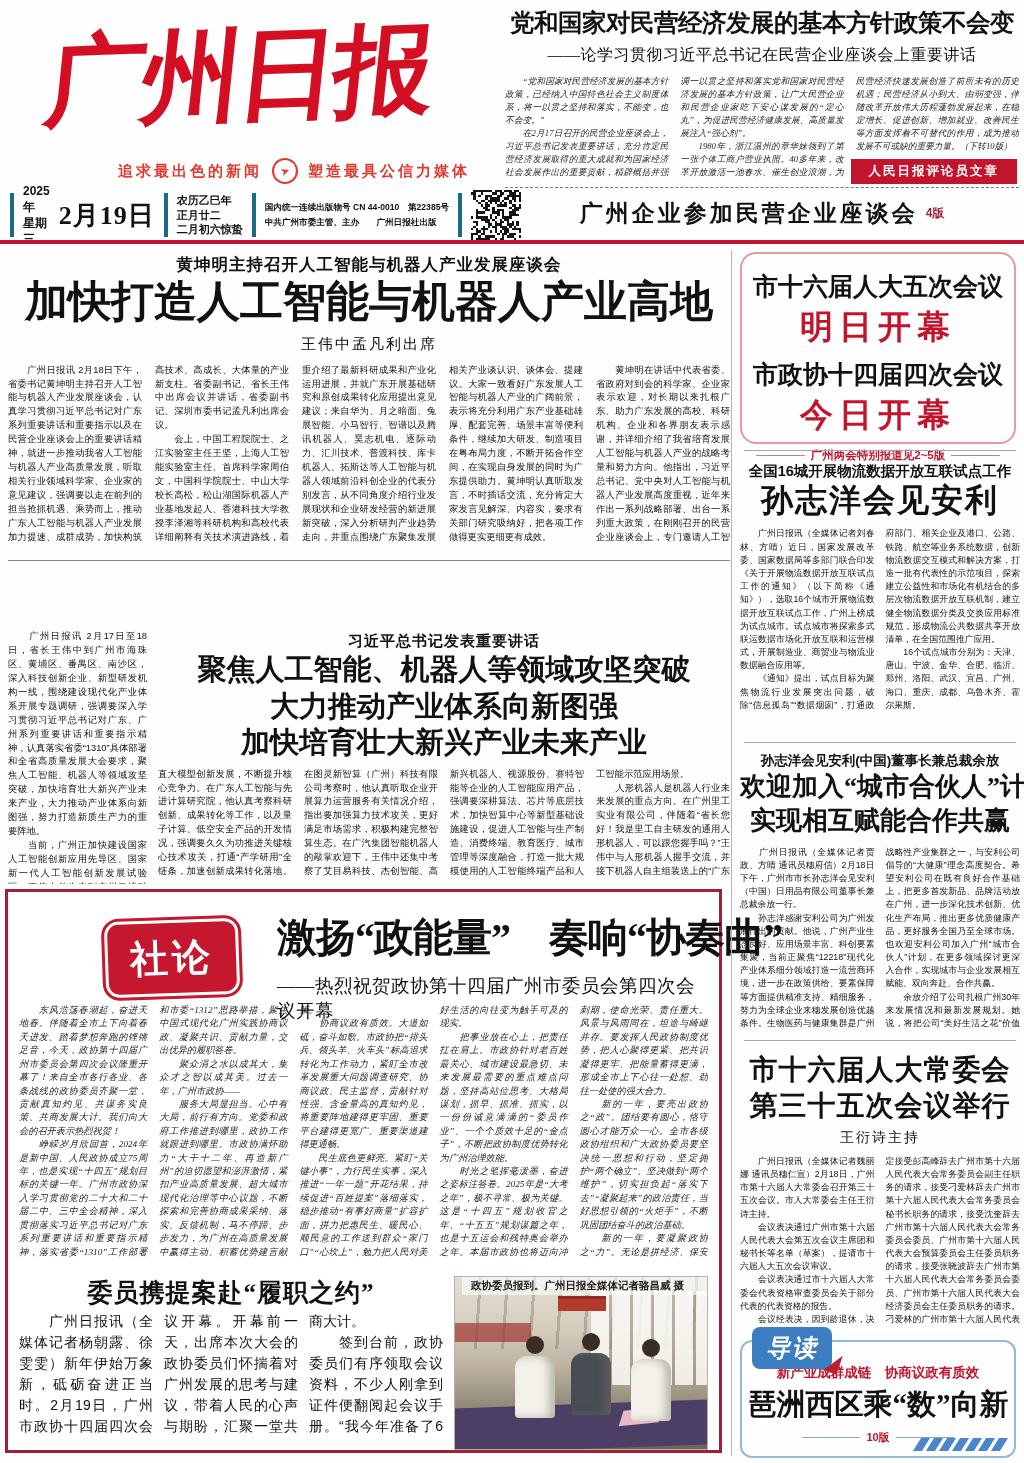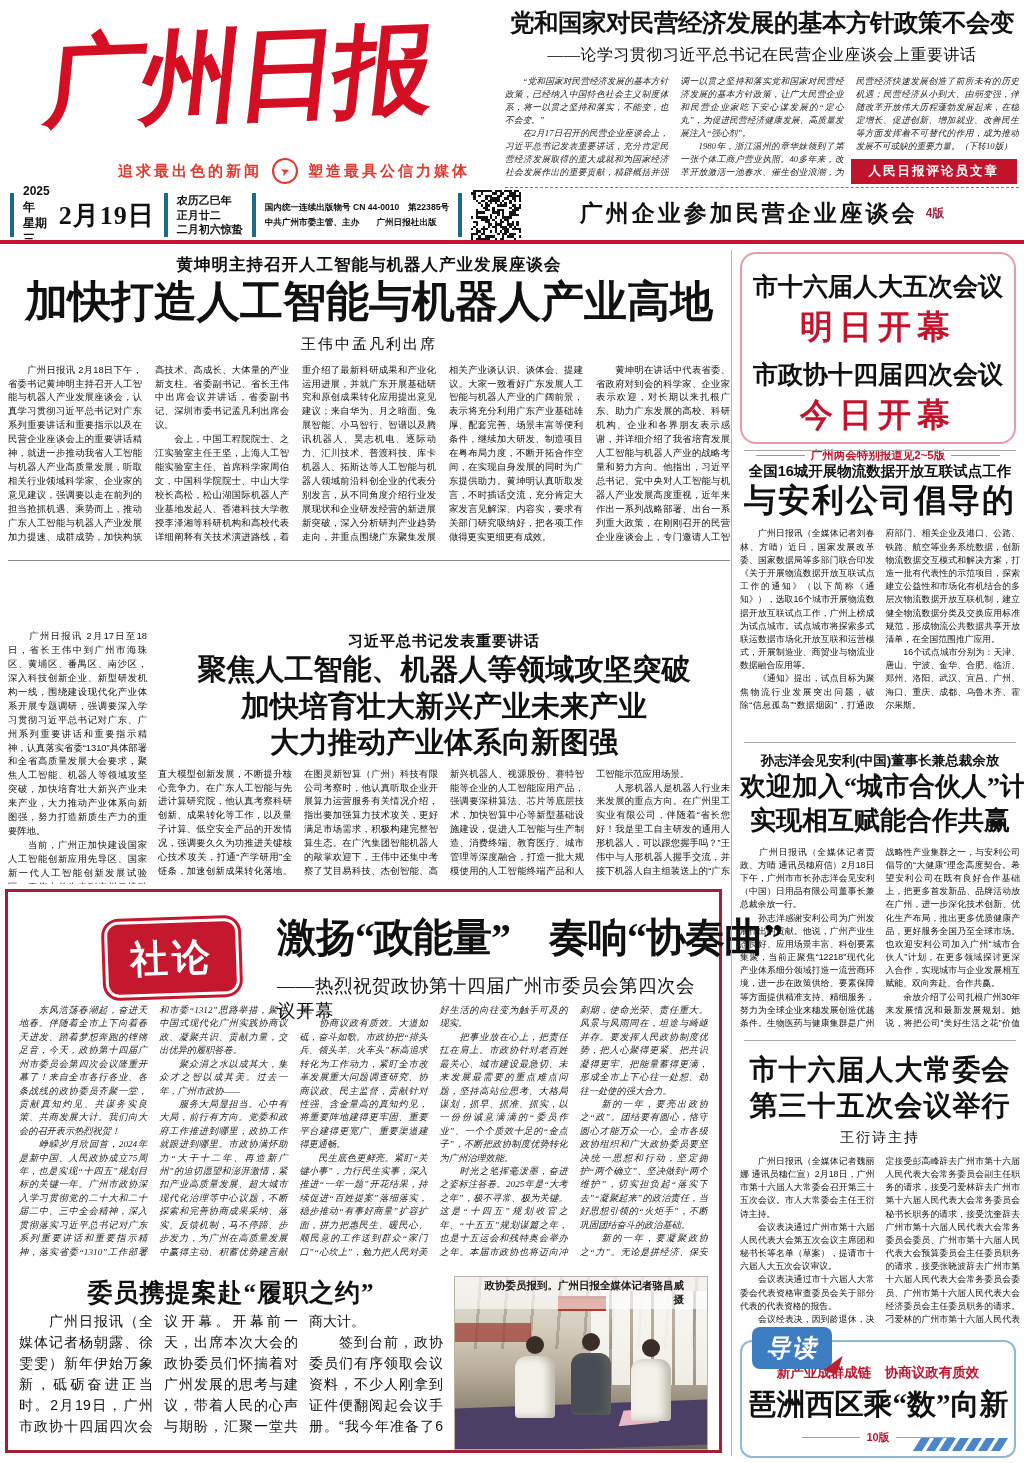--- a/index.html
+++ b/index.html
@@ -88,22 +88,22 @@
       box-shadow:inset 0 3px 0 rgba(0,0,0,.2);}
   .ph-wall{position:absolute;left:0;top:27%;width:30%;height:11%;background:#a03f38;opacity:.75;}
   .ph-table{position:absolute;left:-4%;bottom:0;width:108%;height:26%;background:#4c3f66;
       transform:skewY(-2deg);}
   .ph-card{position:absolute;right:18%;bottom:14%;width:16%;height:9%;background:#e9b9c6;transform:skewY(-6deg) skewX(-18deg);}
   .fig{position:absolute;bottom:18%;}
   .fig .bd{width:40px;height:62px;background:#f3f1ea;border-radius:12px 12px 4px 4px;
       box-shadow:inset -6px 0 8px rgba(120,115,100,.45);}
   .fig .hd{width:18px;height:18px;background:#3a2d26;border-radius:50%;margin:0 auto 2px;}
   .fig.dark .bd{background:#474c55;}
-  .ph-cap{position:absolute;left:0;top:0;width:100%;box-sizing:border-box;padding:2px 23px;
-      background:rgba(255,255,255,.62);font-size:10.5px;font-weight:bold;color:#1a1a1a;text-align:right;}
+  .ph-cap{position:absolute;left:7px;top:0;width:100%;box-sizing:border-box;padding:2px 9px;
+      background:rgba(255,255,255,.62);font-size:10.5px;font-weight:bold;color:#1a1a1a;}
 
   
   .vdivider{position:absolute;left:731px;top:250px;width:1px;height:1206px;background:#b5b5b5;}
   .sidebar{position:absolute;left:740px;top:250px;width:280px;height:1213px;}
   .sb-meeting{position:absolute;top:2px;left:0;width:276px;height:192px;border:2.5px solid #e59aa7;
       border-radius:16px;text-align:center;box-sizing:border-box;padding-top:16px;}
   .mt-black{font-size:25px;font-weight:900;letter-spacing:0;}
   .mt-red{font-size:33px;font-weight:900;color:#c3142d;letter-spacing:6px;margin:2px 0 8px;}
   .mt-note{display:flex;align-items:center;gap:6px;margin:10px 14px 0;color:#c3142d;font-size:11.5px;font-weight:bold;white-space:nowrap;}
   .mt-note .hl{height:1px;background:#c97f8d;flex:1;}
@@ -629,22 +629,22 @@
 　　会上，中国工程院院士、之江实验室主任王坚，上海人工智能实验室主任、首席科学家周伯文，中国科学院院士、中山大学校长高松，松山湖国际机器人产业基地发起人、香港科技大学教授李泽湘等科研机构和高校代表详细阐释有关技术演进路线，着重介绍了最新科研成果和产业化运用进展，并就广东开展基础研究和原创成果转化应用提出意见建议；来自华为、月之暗面、兔展智能、小马智行、智谱以及腾讯机器人、昊志机电、逐际动力、汇川技术、普渡科技、库卡机器人、拓斯达等人工智能与机器人领域前沿科创企业的代表分别发言，从不同角度介绍行业发展现状和企业研发经营的新进展新突破，深入分析研判产业趋势走向，并重点围绕广东聚集发展相关产业谈认识、谈体会、提建议。大家一致看好广东发展人工智能与机器人产业的广阔前景，表示将充分利用广东产业基础雄厚、配套完善、场景丰富等便利条件，继续加大研发、制造项目在粤布局力度，不断开拓合作空间，在实现自身发展的同时为广东提供助力。黄坤明认真听取发言，不时插话交流，充分肯定大家发言见解深、内容实，要求有关部门研究吸纳好，把各项工作做得更实更细更有成效。
 　　黄坤明在讲话中代表省委、省政府对到会的科学家、企业家表示欢迎，对长期以来扎根广东、助力广东发展的高校、科研机构、企业和各界朋友表示感谢，并详细介绍了我省培育发展人工智能与机器人产业的战略考量和努力方向。他指出，习近平总书记、党中央对人工智能与机器人产业发展高度重视，近年来作出一系列战略部署、出台一系列重大政策，在刚刚召开的民营企业座谈会上，专门邀请人工智能、机器人、新能源、半导体等新兴领域的企业家代表参会，希望广大民营企业和民营企业家努力为推动科技创新、培育新质生产力、建设现代化产业体系等多作贡献。总书记寄望广东在提升科技自立自强能力、建设现代化产业体系等方面继续走在全国前列，（下转4版）</div>
   </section>
 
   <section class="mid">
     <div class="mid-col1 jt">　　广州日报讯 2月17日至18日，省长王伟中到广州市海珠区、黄埔区、番禺区、南沙区，深入科技创新企业、新型研发机构一线，围绕建设现代化产业体系开展专题调研，强调要深入学习贯彻习近平总书记对广东、广州系列重要讲话和重要指示精神，认真落实省委“1310”具体部署和全省高质量发展大会要求，聚焦人工智能、机器人等领域攻坚突破，加快培育壮大新兴产业未来产业，大力推动产业体系向新图强，努力打造新质生产力的重要阵地。
 　　当前，广州正加快建设国家人工智能创新应用先导区、国家新一代人工智能创新发展试验区。王伟中首先来到广州云蝶科技有限公司，深入考察企业研发创新、市场应用情况，鼓励企业坚持走“小而专、精而强”路线，聚焦人工智能垂</div>
     <div class="mid-right">
       <div class="mid-kicker">习近平总书记发表重要讲话</div>
       <div class="mid-h serif">聚焦人工智能、机器人等领域攻坚突破</div>
+      <div class="mid-h serif">大力推动产业体系向新图强</div>
       <div class="mid-h serif">加快培育壮大新兴产业未来产业</div>
-      <div class="mid-h serif">大力推动产业体系向新图强</div>
       <div class="mid-body jt">直大模型创新发展，不断提升核心竞争力。在广东人工智能与先进计算研究院，他认真考察科研创新、成果转化等工作，以及量子计算、低空安全产品的开发情况，强调要久久为功推进关键核心技术攻关，打通“产学研用”全链条，加速创新成果转化落地。在图灵新智算（广州）科技有限公司考察时，他认真听取企业开展算力运营服务有关情况介绍，指出要加强算力技术攻关，更好满足市场需求，积极构建完整智算生态。在广汽集团智能机器人的敲掌欢迎下，王伟中还集中考察了艾目易科技、杰创智能、高新兴机器人、视源股份、赛特智能等企业的人工智能应用产品，强调要深耕算法、芯片等底层技术，加快智算中心等新型基础设施建设，促进人工智能与生产制造、消费终端、教育医疗、城市管理等深度融合，打造一批大规模使用的人工智能终端产品和人工智能示范应用场景。
 　　人形机器人是机器人行业未来发展的重点方向。在广州里工实业有限公司，伴随着“省长您好！我是里工自主研发的通用人形机器人，可以跟您握手吗？”王伟中与人形机器人握手交流，并接下机器人自主组装送上的“广东靓”字样展示板，他还考察了企业具身智能产品车间，鼓励企业聚焦行业前沿，加强新技术、新材料创新应用，提升产品工业设计水平，推进商业化市场应用，努力取得更多突破性成果。（下转4版）</div>
     </div>
   </section>
 
   <section class="editorial">
     <div class="ed-head">
       <div class="seal serif">社论</div>
       <div class="ed-h1 serif">激扬“政能量”　奏响“协奏曲”</div>
       <div class="ed-h2 serif">——热烈祝贺政协第十四届广州市委员会第四次会议开幕</div>
@@ -708,21 +708,21 @@
         <span class="hl"></span>
         <span>广州两会特别报道见2~5版</span>
         <span class="hl"></span>
       </div>
     </div>
 
     <div class="sb-hr" style="top:200px;"></div>
 
     <div class="sb-sec" style="top:212px;height:272px;">
       <div class="sb-kicker">全国16城开展物流数据开放互联试点工作</div>
-      <div class="sb-h serif">与安利公司倡导的</div>
+      <div class="sb-h serif">孙志洋会见安利</div>
       <div class="sb-body jt" style="height:206px;">　　广州日报讯（全媒体记者刘春林、方晴）近日，国家发展改革委、国家数据局等多部门联合印发《关于开展物流数据开放互联试点工作的通知》（以下简称《通知》），选取16个城市开展物流数据开放互联试点工作，广州上榜成为试点城市。试点城市将探索多式联运数据市场化开放互联和运营模式，开展制造业、商贸业与物流业数据融合应用等。
 　　《通知》提出，试点目标为聚焦物流行业发展突出问题，破除“信息孤岛”“数据烟囱”，打通政府部门、相关企业及港口、公路、铁路、航空等业务系统数据，创新物流数据交互模式和解决方案，打造一批有代表性的示范项目，探索建立公益性和市场化有机结合的多层次物流数据开放互联机制，建立健全物流数据分类及交换应用标准规范，形成物流公共数据共享开放清单，在全国范围推广应用。
 　　16个试点城市分别为：天津、唐山、宁波、金华、合肥、临沂、郑州、洛阳、武汉、宜昌、广州、海口、重庆、成都、乌鲁木齐、霍尔果斯。</div>
     </div>
 
     <div class="sb-hr" style="top:492px;"></div>
 
     <div class="sb-sec" style="top:502px;height:280px;">
       <div class="sb-kicker" style="font-size:13.5px;">孙志洋会见安利(中国)董事长兼总裁余放</div>
       <div class="sb-h2 serif">欢迎加入“城市合伙人”计划</div>

